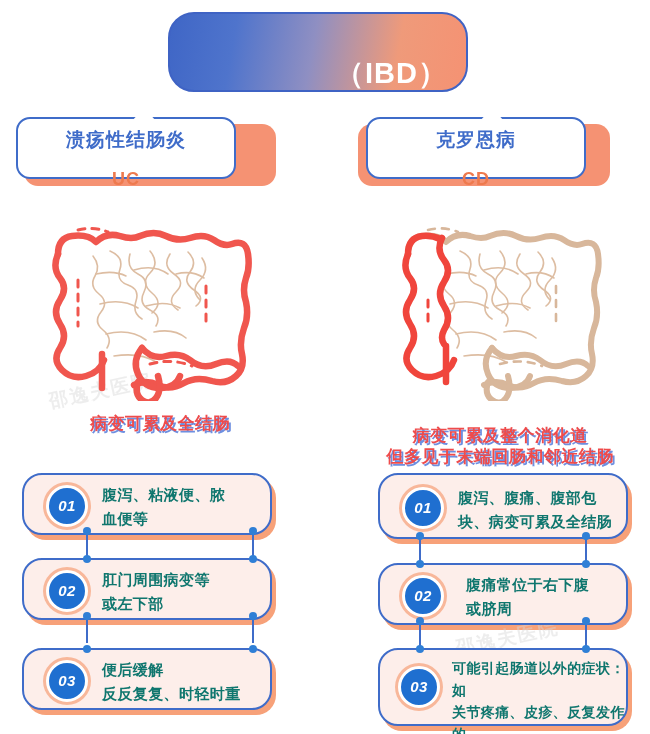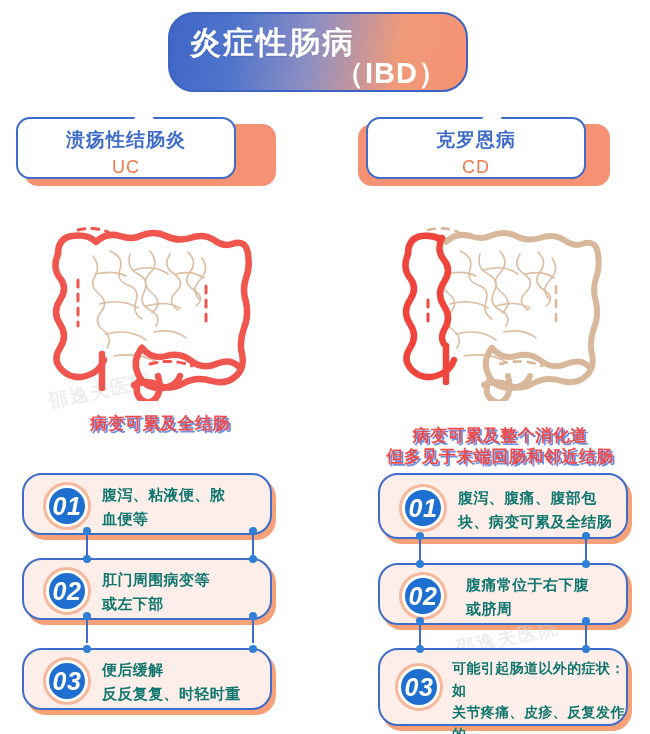--- a/index.html
+++ b/index.html
@@ -62,22 +62,22 @@
     position:absolute;width:252px;height:62px;
     background:#f59273;border-radius:14px;z-index:-1;
   }
   .subshadow.left {left:24px; top:124px;}
   .subshadow.right{left:358px;top:124px;}
   .subbox .cn{
     display:block;color:#3f6cc9;font-size:19px;font-weight:700;
     letter-spacing:1px;margin-top:8px;
   }
   .subbox .en{
-    display:block;color:#ee7a4e;font-size:18px;font-weight:400;
-    letter-spacing:1px;margin-top:4px;
+    display:block;color:#ee7a4e;font-size:18px;font-weight:700;
+    letter-spacing:1px;margin-top:16px;
   }
 
   
   .illus{position:absolute;top:196px;width:250px;height:205px;}
   .illus.left {left:30px;}
   .illus.right{left:380px;}
 
   
   .caption{
     position:absolute;text-align:center;width:300px;
@@ -102,21 +102,21 @@
     z-index:-1;
   }
   .badge{
     position:absolute;
     width:42px;height:42px;border-radius:50%;
     background:#1f6fd0;
     border:3px solid #ffffff;
     box-shadow:0 0 0 3px #f8b79a;
     box-sizing:border-box;
     color:#ffffff;
-    font-size:25px;font-weight:700;font-style:italic;
+    font-size:15px;font-weight:700;font-style:italic;
     line-height:36px;text-align:center;
     letter-spacing:.5px;
   }
   .card-text{
     position:absolute;
     color:#0f766e;
     font-size:15px;font-weight:700;
     line-height:24px;
     letter-spacing:.4px;
   }
@@ -128,21 +128,20 @@
 </style>
 </head>
 <body>
 
 <div class="stage">
 
   <div class="wm wm-1">邵逸夫医院</div>
   <div class="wm wm-2">邵逸夫医院</div>
 
   <div class="banner">
-    <div class="banner-title">炎症性肠病</div>
     <div class="banner-sub">（IBD）</div>
   </div>
 
   <svg width="650" height="40" style="position:absolute;left:0;top:96px;">
     <path d="M 130 33 L 144 19 L 158 33" fill="none" stroke="#3f6cc9" stroke-width="2" stroke-linejoin="round"></path>
     <path d="M 478 33 L 492 19 L 506 33" fill="none" stroke="#3f6cc9" stroke-width="2" stroke-linejoin="round"></path>
   </svg>
 
   <div class="subshadow left"></div>
   <div class="subshadow right"></div>

